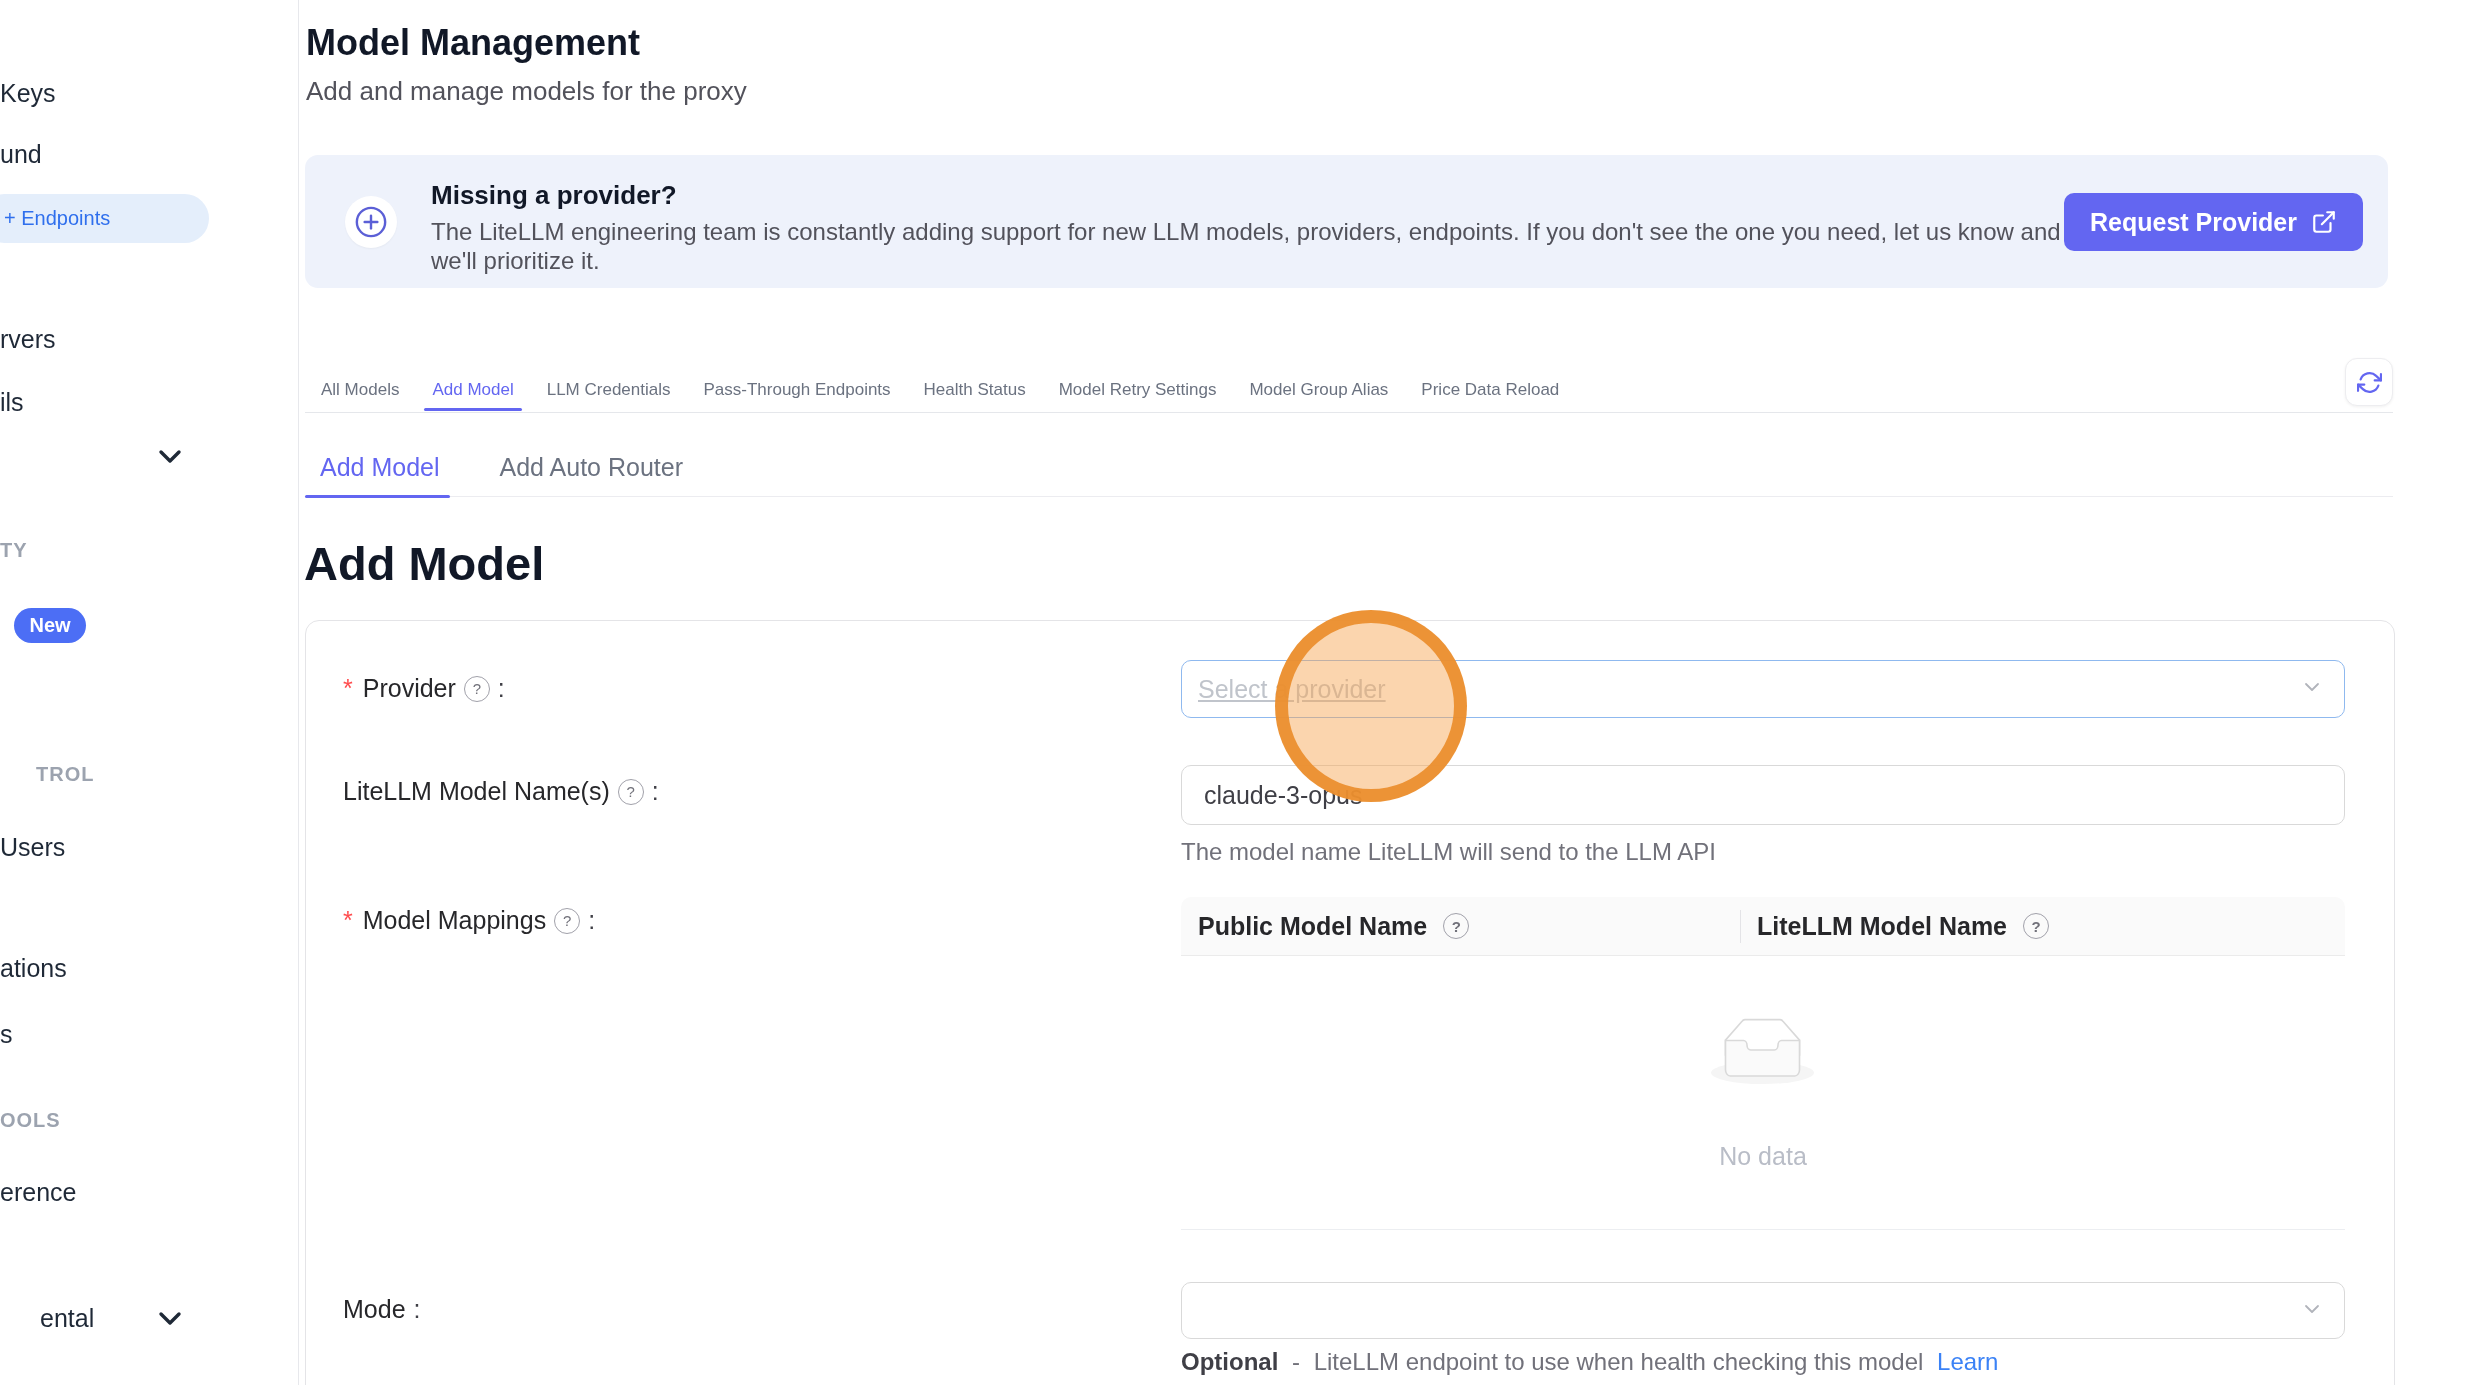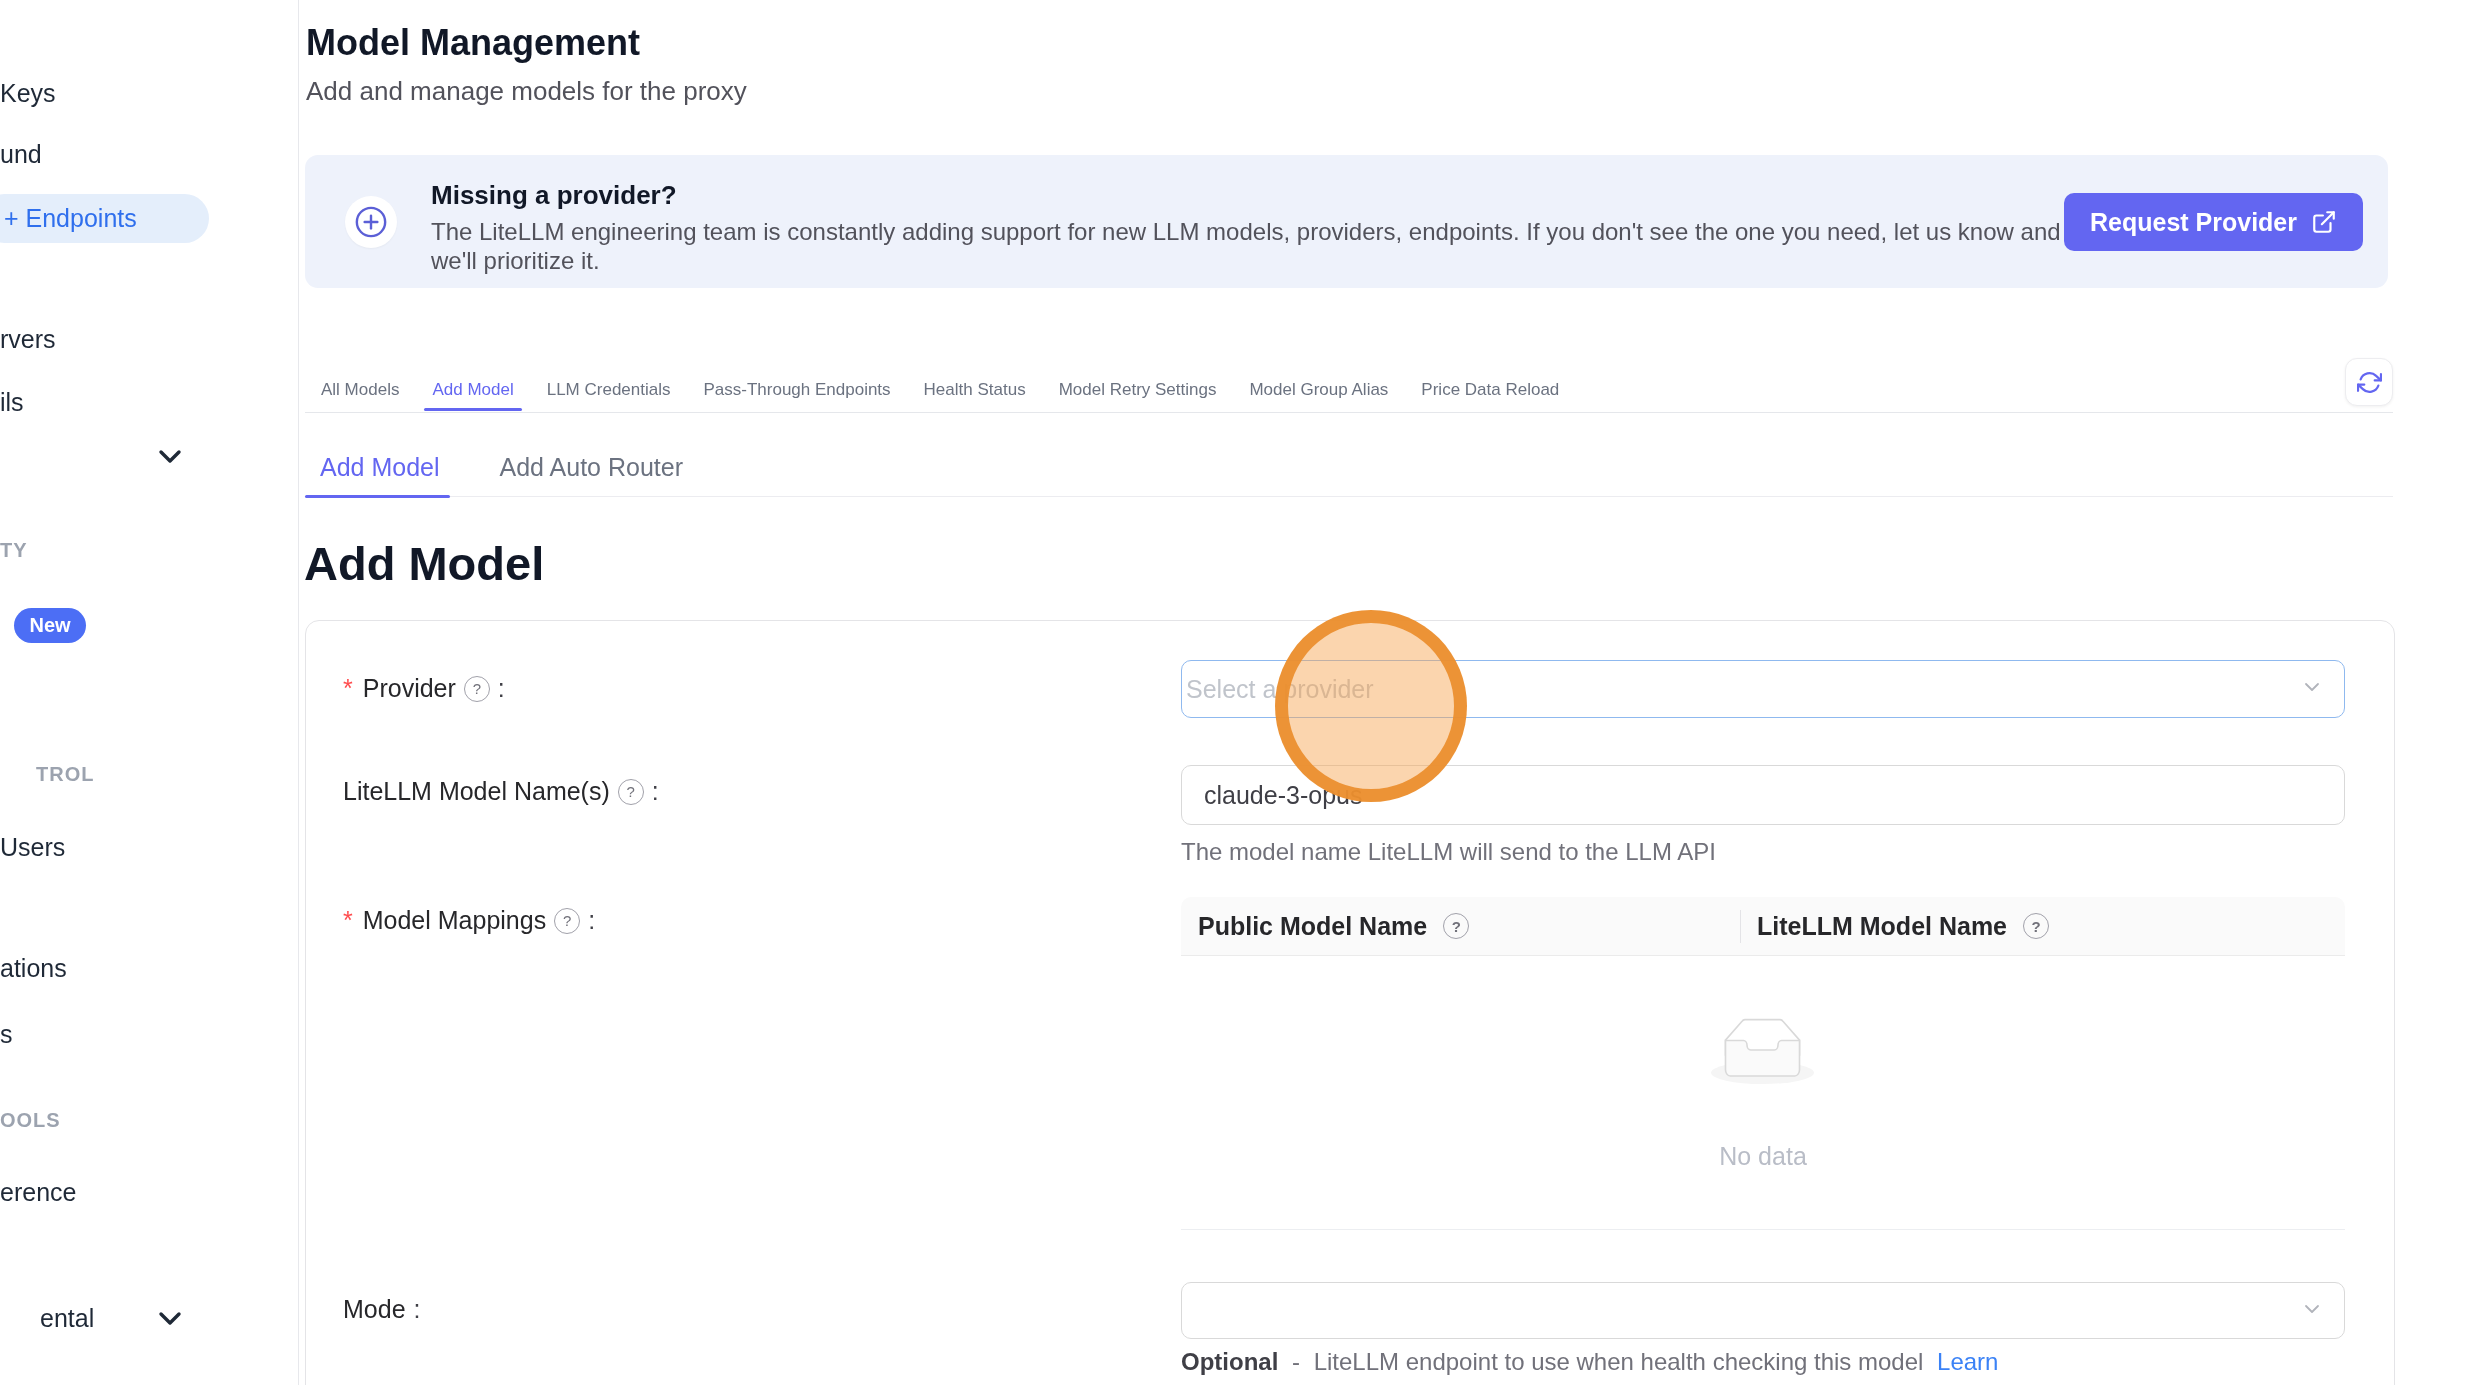--- a/index.html
+++ b/index.html
@@ -5,21 +5,21 @@
   html,body{margin:0;padding:0;background:#fff;}
   .app{position:relative;width:2477px;height:1385px;overflow:hidden;background:#fff;
        font-family:"Liberation Sans","DejaVu Sans",sans-serif;color:#18181b;}
 
   
   .sidebar{position:absolute;left:0;top:0;bottom:0;width:298px;border-right:1px solid #e7e8ec;background:#fff;}
   .side-item{position:absolute;left:0;font-size:25px;color:#1f2937;white-space:nowrap;line-height:32px;}
   .side-section{position:absolute;left:0;font-size:20px;font-weight:600;color:#9ca3af;letter-spacing:1px;line-height:24px;}
   .side-pill{position:absolute;left:-20px;height:49px;width:229px;background:#e4eefb;border-radius:25px;
              display:flex;align-items:center;}
-  .side-pill span{margin-left:24px;font-size:25px;color:#2f6fed;white-space:nowrap;}
+  .side-pill span{margin-left:24px;font-size:20px;color:#2f6fed;white-space:nowrap;}
   .badge-new{position:absolute;left:14px;width:72px;height:35px;background:#4c6ef5;border-radius:18px;
              color:#fff;font-size:20px;font-weight:600;display:flex;align-items:center;justify-content:center;}
   .side-chevron{position:absolute;left:158px;}
 
   
   .h1{position:absolute;left:306px;top:22px;font-size:36px;font-weight:700;color:#111827;}
   .subtitle{position:absolute;left:306px;top:76px;font-size:26px;color:#52525b;}
 
   
   .banner{position:absolute;left:305px;top:155px;width:2083px;height:133px;background:#eef2fb;border-radius:13px;}
@@ -51,21 +51,21 @@
   .card{position:absolute;left:305px;top:620px;width:2088px;height:810px;background:#fff;
         border:1px solid #e4e4e7;border-radius:14px;}
   .flabel{position:absolute;left:343px;font-size:25px;color:#27272a;display:flex;align-items:center;gap:8px;white-space:nowrap;}
   .req-star{color:#ff4d4f;font-size:25px;margin-right:2px;}
   .help-circ{width:24px;height:24px;border:1.5px solid #a1a1aa;border-radius:50%;color:#71717a;font-size:15px;
              display:inline-flex;align-items:center;justify-content:center;flex:0 0 auto;}
   .colon{color:#3f3f46;}
   .select{position:absolute;left:1181px;width:1164px;height:58px;background:#fff;border:1.5px solid #d9d9d9;
           border-radius:10px;display:flex;align-items:center;box-sizing:border-box;cursor:pointer;}
   .select.focus{border-color:#8fb9ef;}
-  .placeholder{margin-left:4px;font-size:25px;color:#c0c4cb;}
+  .placeholder{margin-left:16px;font-size:25px;color:#c0c4cb;text-decoration:underline;}
   .sel-chevron{position:absolute;right:20px;top:50%;transform:translateY(-50%);}
   .text-input{position:absolute;left:1181px;width:1164px;height:60px;background:#fff;border:1.5px solid #d9d9d9;
               border-radius:10px;box-sizing:border-box;font-size:25px;color:#3f3f46;padding:0 22px;
               font-family:"Liberation Sans","DejaVu Sans",sans-serif;outline:none;}
   .hint{position:absolute;left:1181px;font-size:24px;color:#71717a;}
 
   .tbl-head{position:absolute;left:1181px;top:897px;width:1164px;height:59px;background:#fafafa;
             border-radius:10px 10px 0 0;border-bottom:1px solid #ebebeb;box-sizing:border-box;}
   .tbl-col{position:absolute;top:0;height:58px;display:flex;align-items:center;gap:16px;
            font-size:25px;font-weight:700;color:#27272a;}

